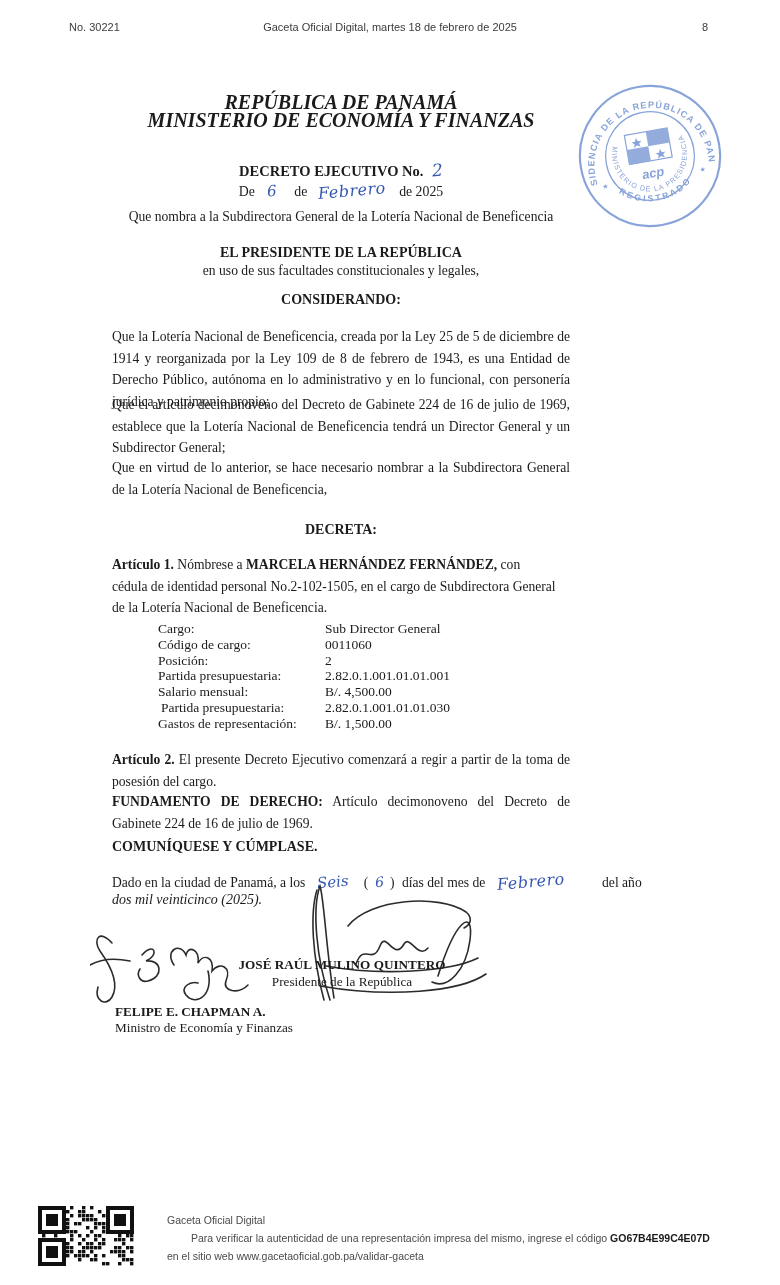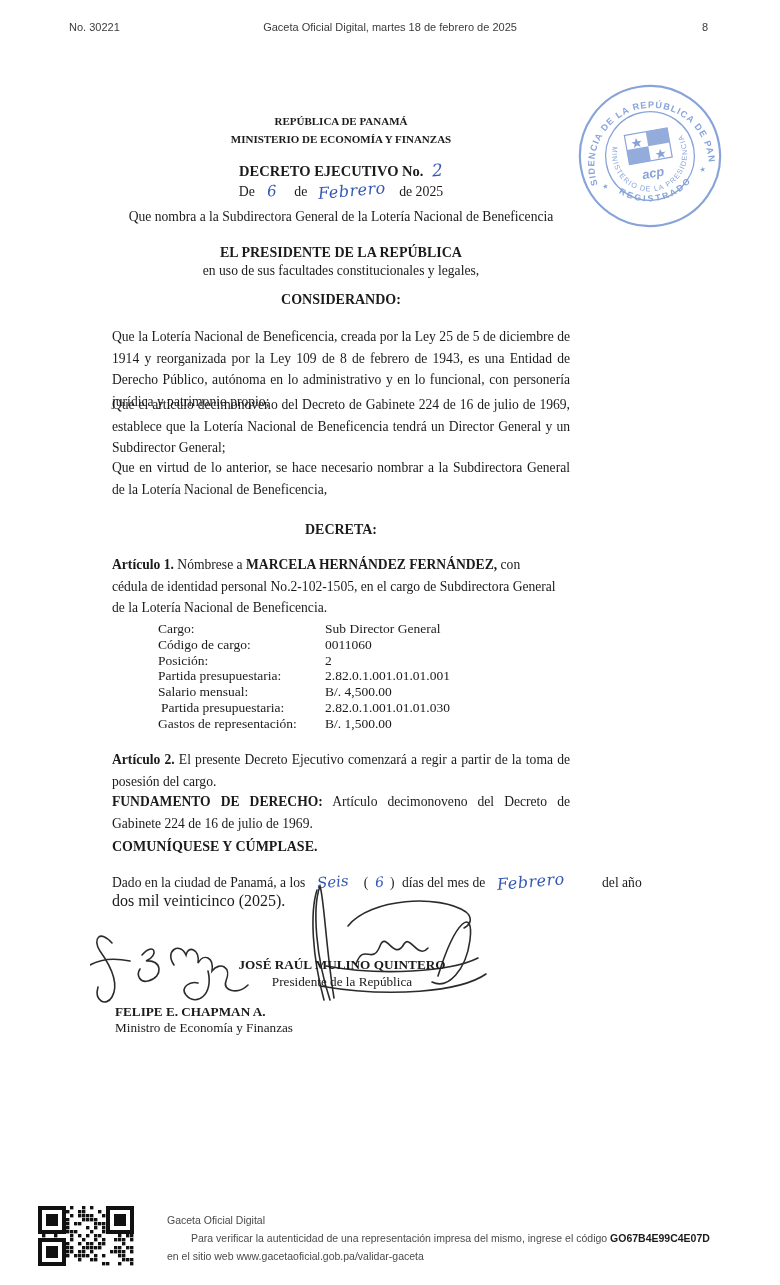--- a/index.html
+++ b/index.html
@@ -74,21 +74,21 @@
           <rect x="75" y="50" width="22" height="15" fill="#8aa5da"></rect>
           <rect x="53" y="65" width="22" height="15" fill="#8aa5da"></rect>
           <polygon points="64,54 65.8,58.4 70.3,58.4 66.8,61.2 68.2,65.6 64,63 59.8,65.6 61.2,61.2 57.7,58.4 62.2,58.4" fill="#7e9cd6" transform="scale(0.82) translate(14,12.6)"></polygon>
           <polygon points="64,54 65.8,58.4 70.3,58.4 66.8,61.2 68.2,65.6 64,63 59.8,65.6 61.2,61.2 57.7,58.4 62.2,58.4" fill="#7e9cd6" transform="scale(0.82) translate(41,31)"></polygon>
         </g>
         <text x="75" y="97" class="seal-txt" font-size="13" font-weight="bold" font-style="italic" text-anchor="middle">acp</text>
       </g>
     </svg>
   </div>
 
-  <div class="abs col ctr b" style="top:112px; font-size:11px; line-height:18px;">
+  <div class="abs col ctr b" style="top:93px; font-size:20px; line-height:18px;font-style:italic;">
     <div>REPÚBLICA DE PANAMÁ</div>
     <div>MINISTERIO DE ECONOMÍA Y FINANZAS</div>
   </div>
 
   <div class="abs col ctr" style="top:160px; font-size:14.5px;">
     <span class="b">DECRETO EJECUTIVO No.</span>
     <span class="hw" style="font-size:17px; margin-left:5px;">2</span>
   </div>
 
   <div class="abs col ctr" style="top:181px; font-size:13.8px;">
@@ -145,21 +145,21 @@
   <div class="abs" style="top:872px; left:112px; width:560px; font-size:13.6px; white-space:nowrap;">
     <span>Dado en la ciudad de Panamá, a los</span>
     <span class="hw" style="font-size:15px; margin-left:8px;">Seis</span>
     <span style="margin-left:12px;">(</span>
     <span class="hw" style="font-size:14px; margin:0 3px;">6</span>
     <span>)</span>
     <span style="margin-left:4px;">días del mes de</span>
     <span class="hw" style="font-size:16px; margin-left:8px; letter-spacing:.5px;">Febrero</span>
     <span style="margin-left:34px;">del año</span>
   </div>
-  <div class="abs" style="top:892px; left:112px; font-size:16px;">dos mil veinticinco (2025).</div>
+  <div class="abs" style="top:892px; left:112px; font-size:14px;font-style:italic;">dos mil veinticinco (2025).</div>
 
   <svg class="abs" style="left:260px; top:878px;" width="230" height="125" viewBox="0 0 230 125">
     <path class="sig-stroke" d="M 70,122 C 56,80 52,30 60,8 C 64,20 66,70 74,120"></path>
     <path class="sig-stroke" d="M 64,122 C 52,78 50,34 57,12"></path>
     <path class="sig-stroke" d="M 88,48 C 110,20 180,16 206,34 C 212,39 212,46 204,50"></path>
     <path class="sig-stroke" d="M 96,86 C 104,64 112,88 120,68 C 126,52 134,84 144,66 C 150,56 158,82 168,70"></path>
     <path class="sig-stroke" d="M 178,98 C 196,40 214,30 210,62 C 206,92 188,112 172,104"></path>
     <path class="sig-stroke" d="M 66,88 C 120,98 190,94 218,80"></path>
     <path class="sig-stroke" d="M 60,108 C 130,120 200,114 226,96"></path>
   </svg>

